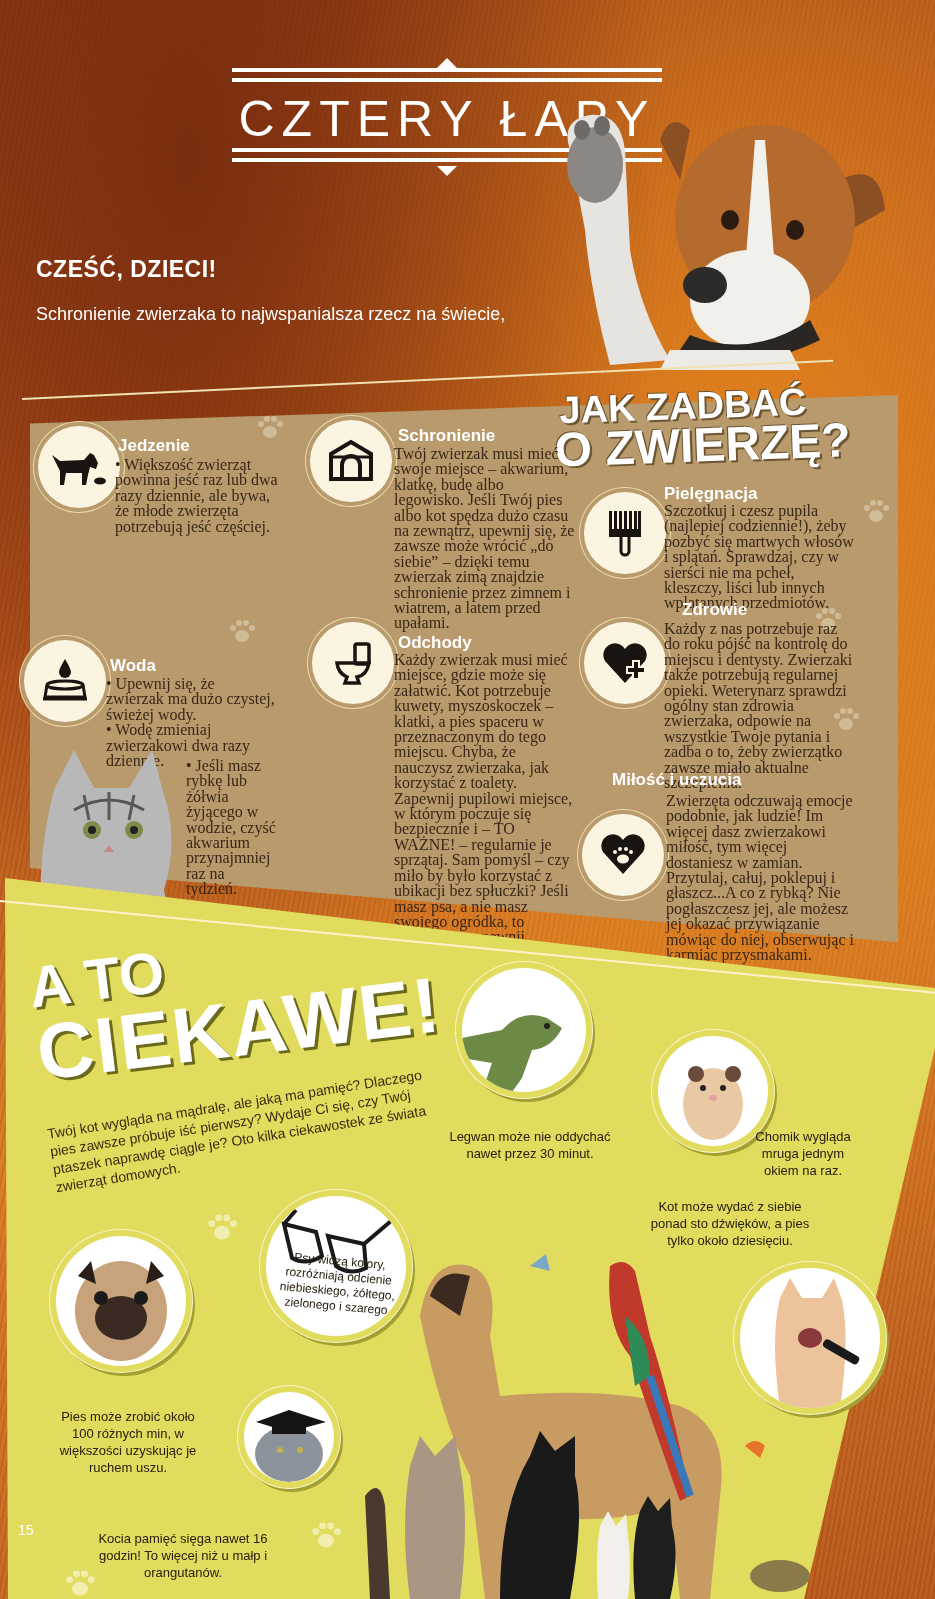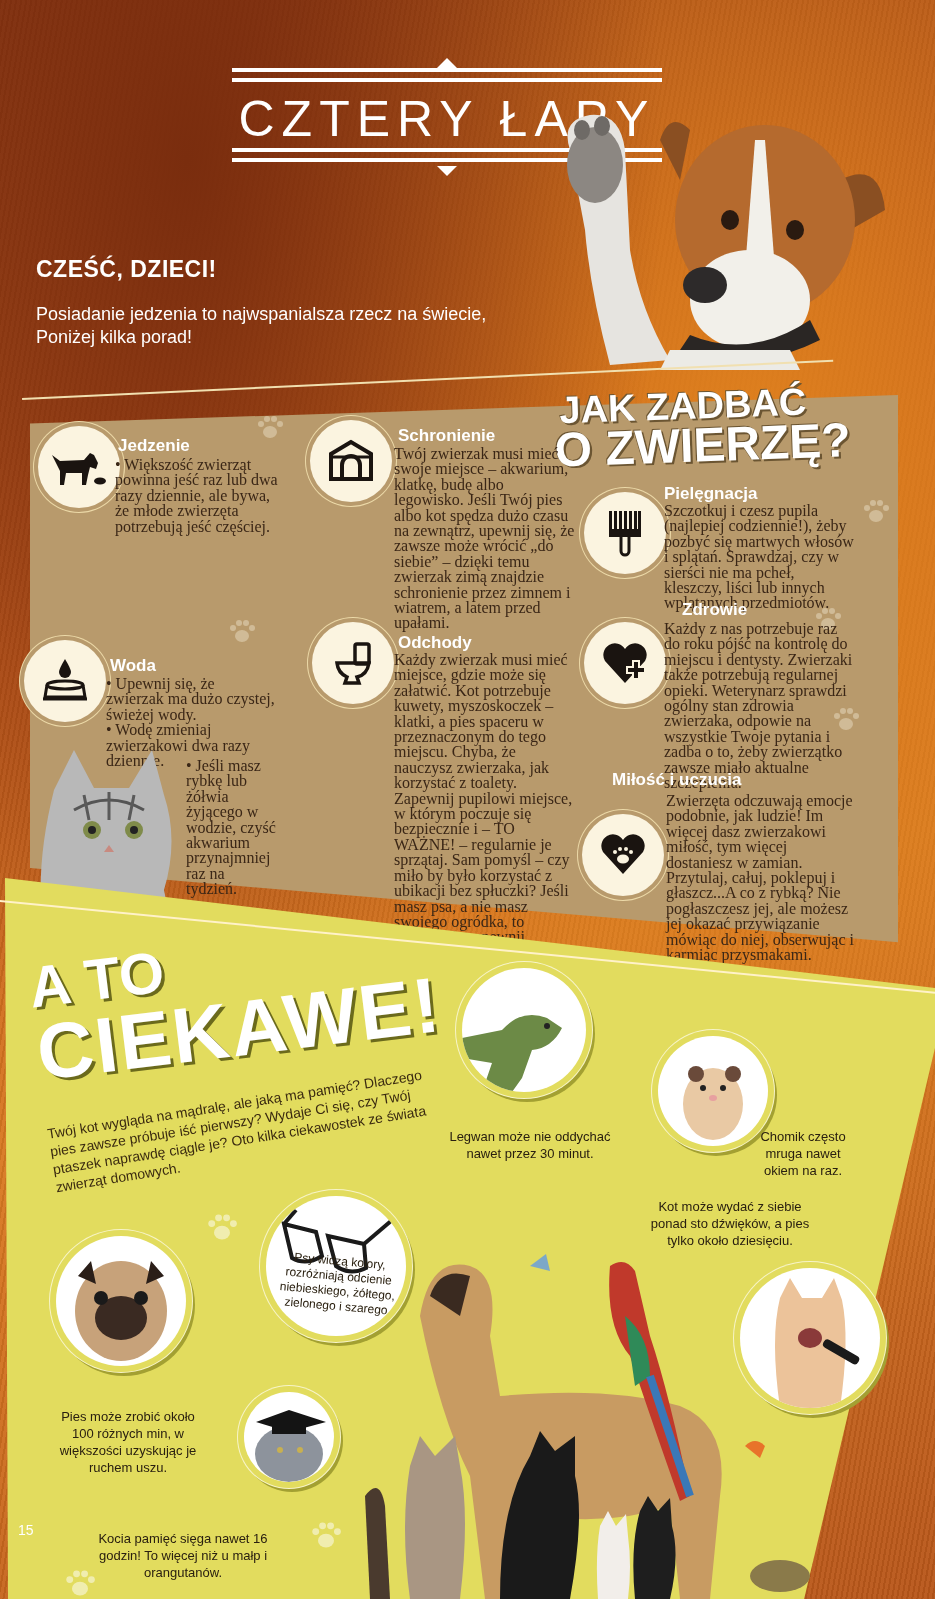--- a/index.html
+++ b/index.html
@@ -113,22 +113,21 @@
   <ellipse cx="200" cy="190" rx="60" ry="50" fill="#f2f0ea"></ellipse>
   <ellipse cx="180" cy="110" rx="9" ry="10" fill="#2a1a10"></ellipse>
   <ellipse cx="245" cy="120" rx="9" ry="10" fill="#2a1a10"></ellipse>
   <ellipse cx="155" cy="175" rx="22" ry="18" fill="#2d2a2a"></ellipse>
   <path d="M140 225 Q200 250 260 210 L270 230 Q200 265 130 240 Z" fill="#2a2624"></path>
   <path d="M120 240 L240 240 L250 260 L110 260 Z" fill="#ecebe6"></path>
 </svg>
 
 <div class="abs greeting">
   <h2>CZEŚĆ, DZIECI!</h2>
-  <p>Posiadanie jedzenia to najwspanialsza rzecz na świecie,</p>
-  <p>Poniżej kilka porad!</p>
+  <p>Schronienie zwierzaka to najwspanialsza rzecz na świecie,</p>
 </div>
 
 <div class="abs panel"></div>
 <div class="abs" style="left:22px; top:398px; width:812px; height:2px; background:#f1e0b0; transform:rotate(-2.7deg); transform-origin:0 0;"></div>
 
 <div class="abs panel-title">
   <span>JAK ZADBAĆ</span>
   <span class="l2">O ZWIERZĘ?</span>
 </div>
 
@@ -320,21 +319,21 @@
 <div class="abs photo-circle" style="left:658px;top:1036px;width:110px;height:110px">
   <svg width="110" height="110" viewBox="0 0 110 110">
       <ellipse cx="55" cy="68" rx="30" ry="36" fill="#e9c9a4"></ellipse>
       <circle cx="38" cy="38" r="8" fill="#6a4a3a"></circle>
       <circle cx="75" cy="38" r="8" fill="#6a4a3a"></circle>
       <circle cx="45" cy="52" r="3" fill="#222"></circle>
       <circle cx="65" cy="52" r="3" fill="#222"></circle>
       <ellipse cx="55" cy="62" rx="4" ry="3" fill="#e7a0a0"></ellipse>
     </svg>
 </div>
-<div class="abs fact" style="left:748px;top:1128px;width:110px">Chomik często mruga nawet okiem na raz.</div>
+<div class="abs fact" style="left:748px;top:1128px;width:110px">Chomik wygląda mruga jednym okiem na raz.</div>
 
 <div class="abs photo-circle" style="left:266px;top:1196px;width:140px;height:140px">
   <svg width="140" height="140" viewBox="0 0 140 140">
       <path d="M18 28 L50 36 L56 60 Q40 70 26 62 Z M62 40 L98 48 L100 72 Q84 80 70 70 Z" fill="none" stroke="#1a1a1a" stroke-width="4"></path>
       <path d="M98 48 L125 25" stroke="#1a1a1a" stroke-width="4"></path>
       <path d="M18 28 L30 14" stroke="#1a1a1a" stroke-width="4"></path>
     </svg>
 </div>
 <div class="abs fact" style="left:276px;top:1254px;width:124px;font-size:12px;line-height:15px;transform:rotate(5deg)">Psy widzą kolory, rozróżniają odcienie niebieskiego, żółtego, zielonego i szarego</div>
 

